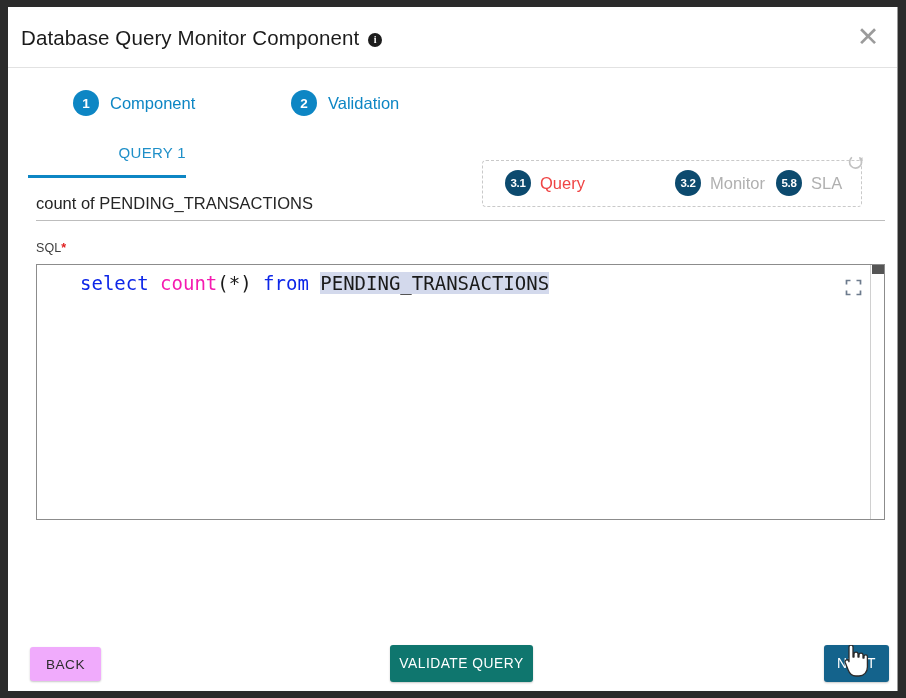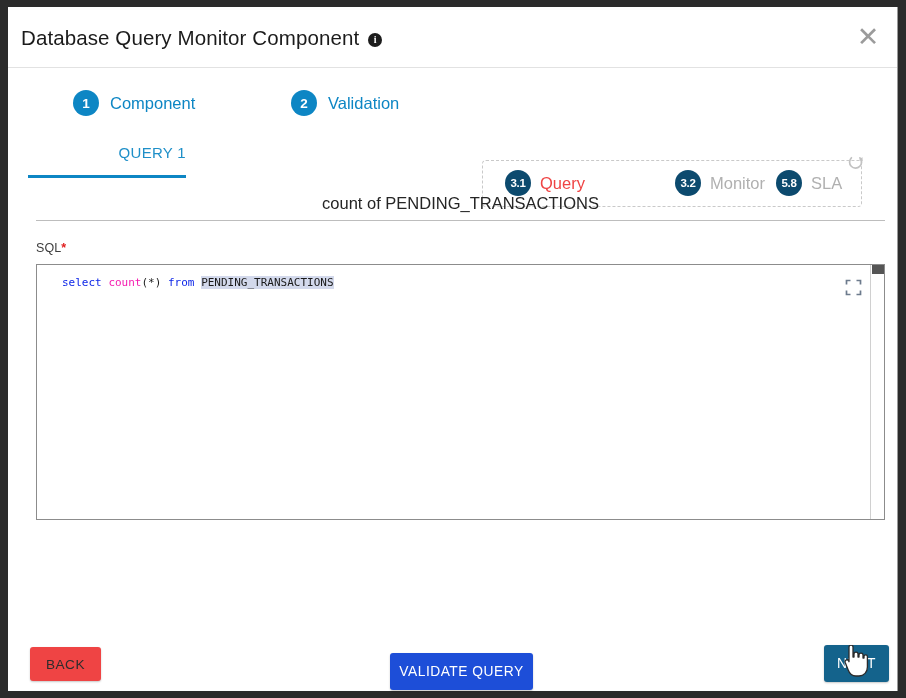--- a/index.html
+++ b/index.html
@@ -228,21 +228,20 @@
     border: none;
     border-bottom: 1px solid #bdbdbd;
     outline: none;
     font-family: "Liberation Sans", sans-serif;
     font-size: 16.5px;
     color: #252525;
     padding: 4px 0 7px 0;
     margin-top: 3px;
     background: transparent;
     box-sizing: border-box;
-    text-align: center;
   }
 
   #sql-block {
     position: absolute;
     left: 28px;
     top: 63px;
   }
 
   
   #sql-editor {
@@ -251,24 +250,24 @@
     top: 86px;
     width: 849px;
     height: 256px;
     border: 1px solid #8c8c8c;
     background: #ffffff;
     box-sizing: border-box;
     overflow: hidden;
   }
   #sql-code {
     position: absolute;
-    left: 25px;
+    left: 43px;
     top: 9px;
     font-family: "DejaVu Sans Mono", monospace;
-    font-size: 11px;
+    font-size: 19px;
     line-height: 18px;
     white-space: pre;
   }
   .kw   { color: #0d26e8; }
   .fn   { color: #f51bb0; }
   .punc { color: #1a1a1a; }
   .tbl  { color: #1a1a1a; background: #d3d9ec; }
 
   #sql-expand-icon {
     position: absolute;
@@ -305,38 +304,37 @@
     outline: none;
     box-sizing: border-box;
     letter-spacing: .5px;
   }
   #back-button {
     position: absolute;
     left: 22px;
     top: 640px;
     width: 71px;
     height: 34px;
-    background: #ef4444;
+    background: #f0abfc;
     border-radius: 3px;
     color: #2d2d2d;
     font-size: 13.6px;
     box-shadow: 0 1px 2px rgba(0,0,0,.22);
   }
   #validate-query-button {
     position: absolute;
     left: 382px;
     top: 638px;
     width: 143px;
     height: 37px;
-    background: #1d4ed8;
+    background: #0f766e;
     border-radius: 3px;
     color: #ffffff;
     font-size: 13.8px;
     box-shadow: 0 1px 2px rgba(0,0,0,.22);
-    margin-top: 8px;
   }
   #next-button {
     position: absolute;
     left: 816px;
     top: 638px;
     width: 65px;
     height: 37px;
     background: #14638c;
     border-radius: 3px;
     color: #ffffff;

